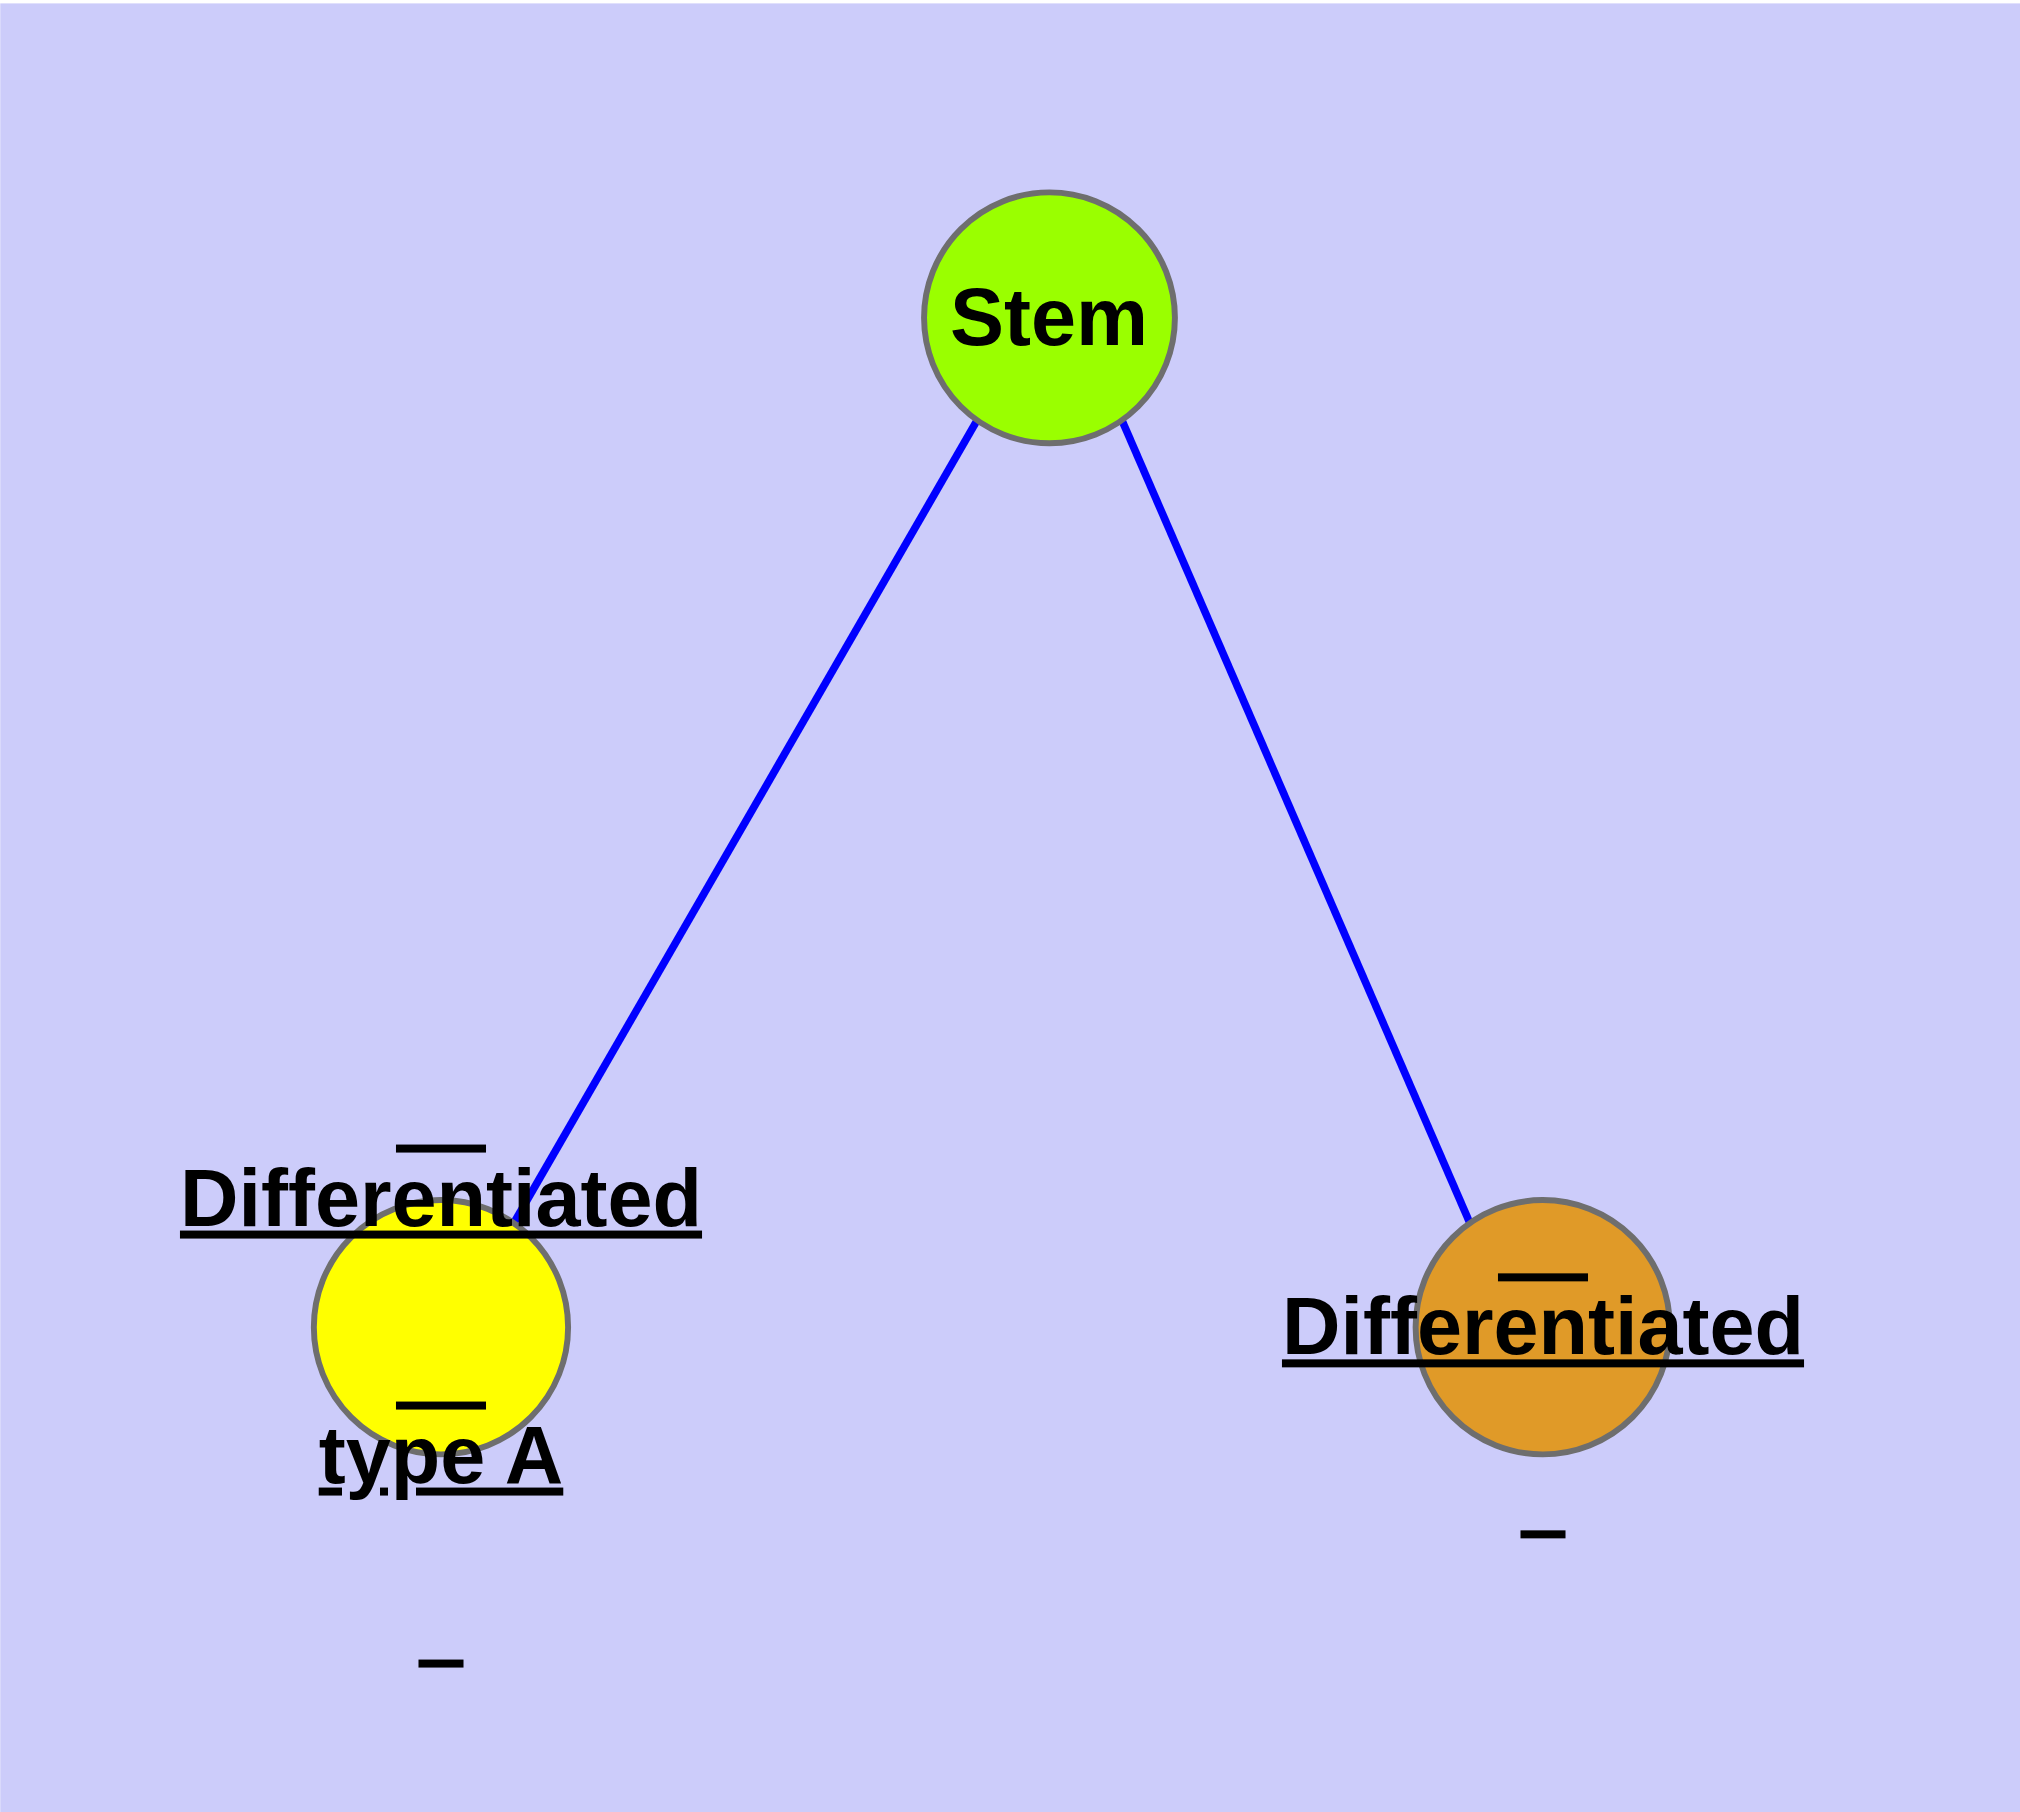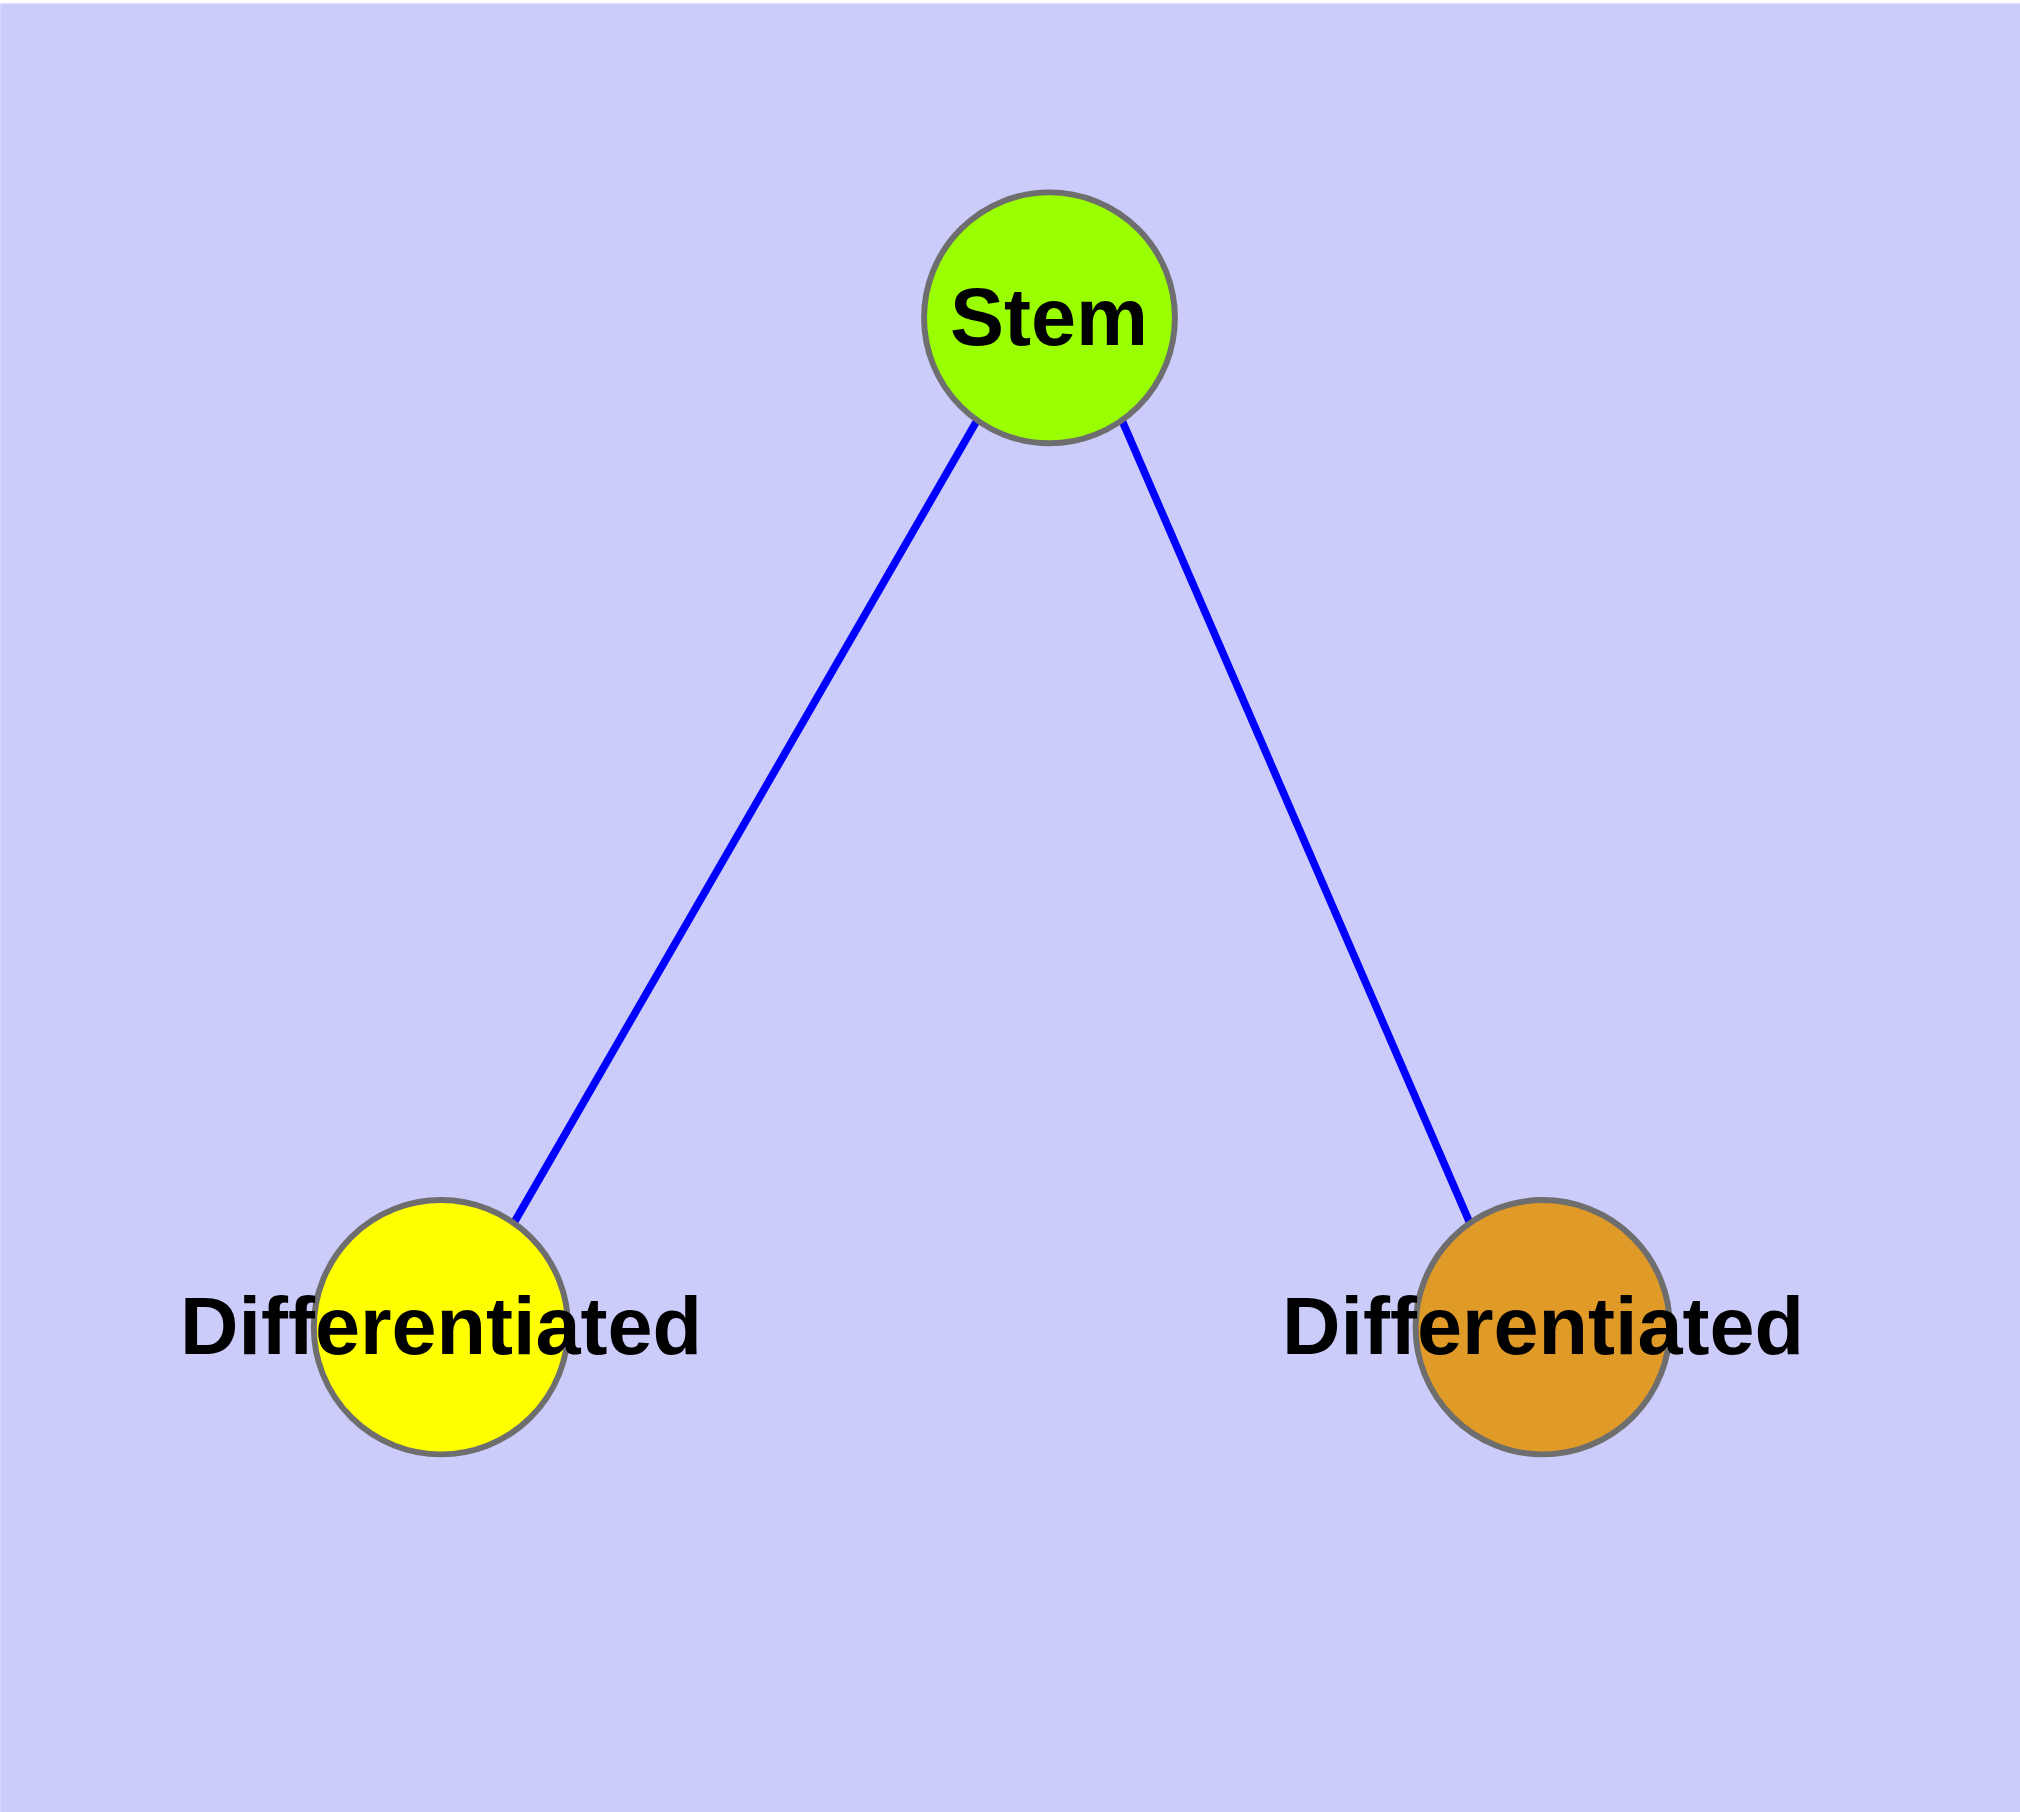--- a/index.html
+++ b/index.html
@@ -34,20 +34,21 @@
     font-family: "Liberation Sans", sans-serif;
     font-weight: bold;
     color: #000000;
     white-space: nowrap;
     line-height: 1.06;
     pointer-events: none;
     transform: translate(-50%, -50%);
   }
   .node-label.two-line {
     white-space: pre;
+    text-decoration: underline;
   }
 </style>
 </head>
 <body style="background: rgb(255, 255, 255);">
 
 <div id="graph-canvas" style="background: rgb(255, 255, 255);">
 
   <svg id="graph-svg" viewBox="0 0 2384 2138">
     <rect id="bg-rect" x="0" y="4" width="2384" height="2134" fill="#ccccfa"></rect>
 
@@ -62,20 +63,21 @@
       <circle id="node-diff_b" cx="1820" cy="1566" r="150" fill="#e09a28" stroke="#6e6e6e" stroke-width="7"></circle>
     </g>
   </svg>
 
   <div class="node-label" id="label-stem" style="left: 1049px; top: 318px; font-size: 81px; color: rgb(0, 0, 0);">
     <div>Stem</div>
   </div>
 
   <div class="node-label two-line" id="label-diff_a" style="left: 441px; top: 1327px; font-size: 81px; color: rgb(0, 0, 0);">
     <div>Differentiated</div>
+    <div>type A</div>
   </div>
 
   <div class="node-label two-line" id="label-diff_b" style="left: 1543px; top: 1327px; font-size: 81px; color: rgb(0, 0, 0);">
     <div>Differentiated</div>
   </div>
 
 </div>
 
 
 </body></html>

